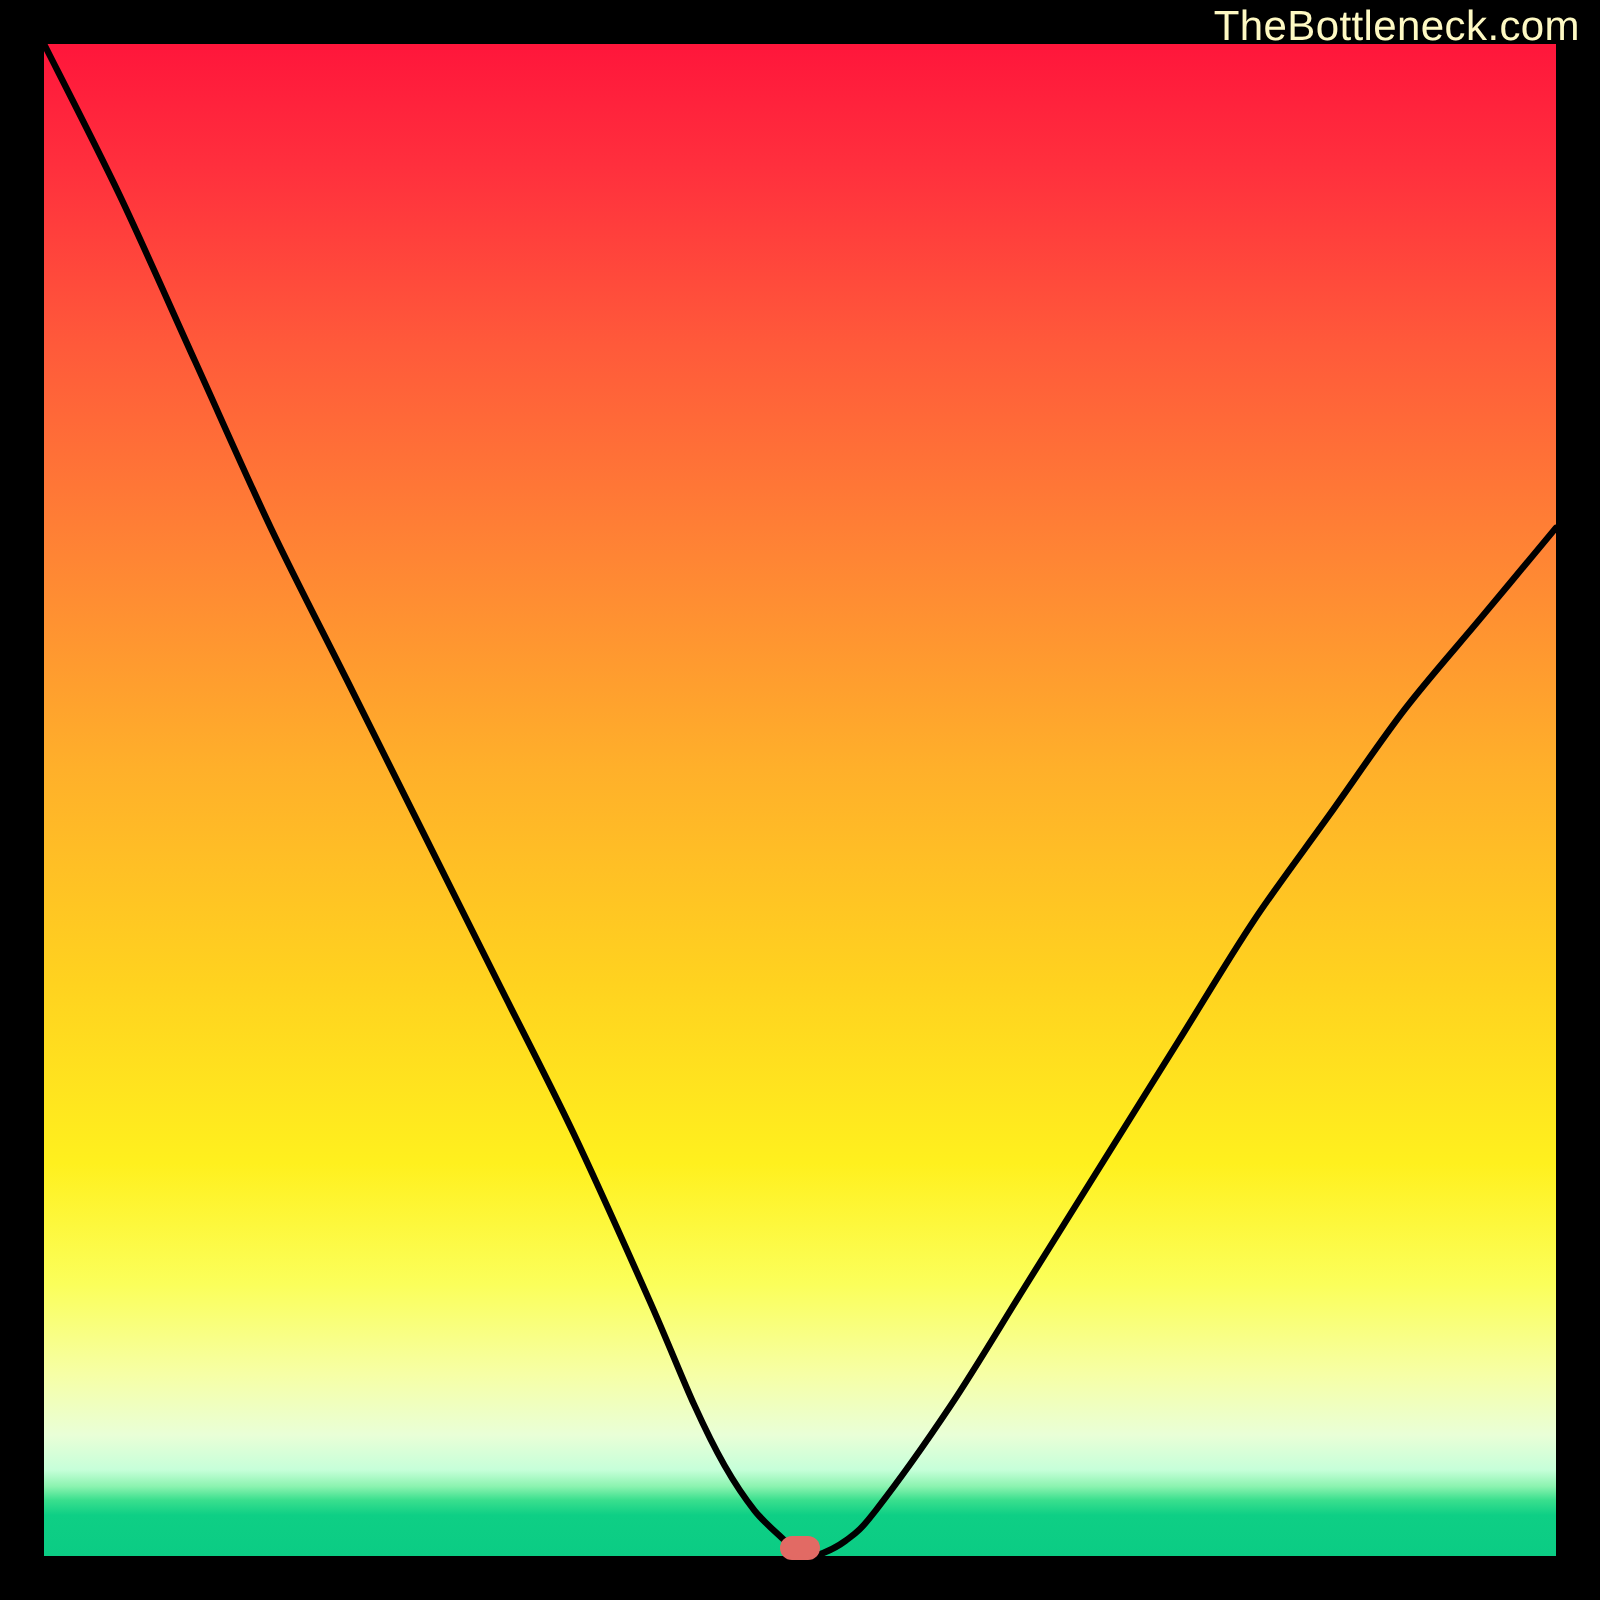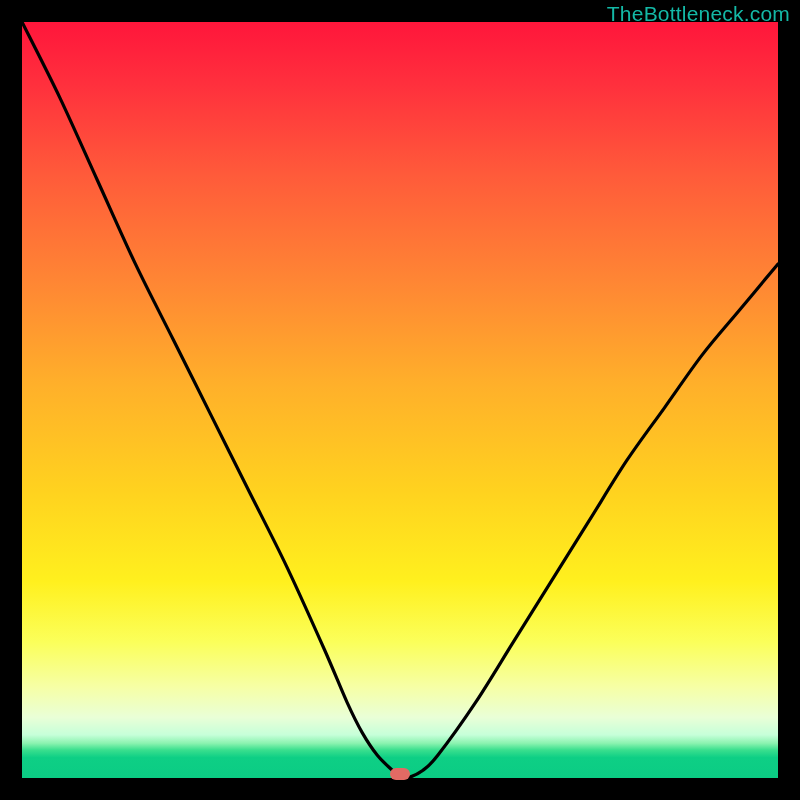--- a/index.html
+++ b/index.html
@@ -39,21 +39,21 @@
       #8bf3b0 95.4%,
       #3adf8e 96.3%,
       #0ecf85 97.3%,
       #0bcc84 100%
     );
   }
   .watermark {
     position: absolute;
     top: 2px;
     right: 10px;
-    color: #14b8a6;
+    color: #fef9c3;
     font-size: 21px;
     font-weight: 500;
     letter-spacing: 0.2px;
     user-select: none;
     margin-left: 19px;
   }
   svg.curve {
     position: absolute;
     left: 0;
     top: 0;

